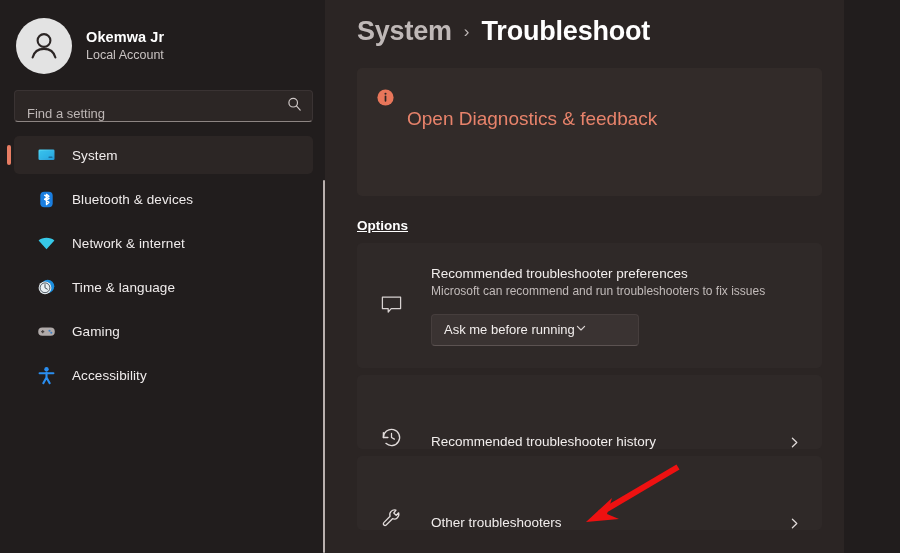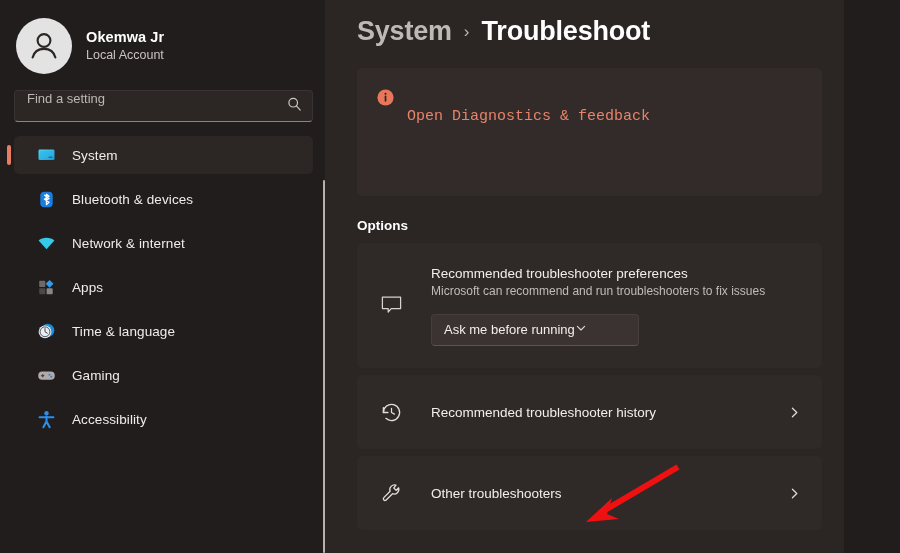--- a/index.html
+++ b/index.html
@@ -35,21 +35,21 @@
   .acct-sub  { color:#c9c3c2; font-size:12.5px; margin-top:2px; }
 
   .search-wrap { padding:14px 12px 0 14px; }
   .search-box {
     position:relative;
     height:32px;
     background:#2c2625;
     border:1px solid #3a3333;
     border-bottom:1px solid #8d8583;
     border-radius:4px;
-    display:flex; align-items:flex-start;
+    display:flex; align-items:flex-end;
     padding:0 34px 0 12px;
   }
   .search-box .ph { color:#bdb6b5; font-size:13px; }
   .search-icon { position:absolute; right:10px; top:50%; transform:translateY(-50%); }
 
   .nav { margin-top:14px; }
   .nav-item {
     position:relative;
     height:38px;
     margin:0 12px 6px 14px;
@@ -90,30 +90,30 @@
     margin-top:20px;
     background:#322b29;
     border-radius:5px;
     padding:18px 20px 18px 20px;
     display:flex;
     min-height:128px;
   }
   .banner-icon { flex:0 0 18px; margin-top:3px; }
   .banner-body { margin-left:12px; }
   .banner-text { color:#efebea; font-size:13.5px; line-height:1.55; max-width:470px; }
-  .banner-link { color:#e8836b; font-size:15px; margin-top:22px; display:inline-block;font-family:Liberation Mono, monospace; }
-
-  .section-label { color:#ffffff; font-size:13.5px; font-weight:bold; margin-top:22px; margin-bottom:10px; }
+  .banner-link { color:#e8836b; font-size:19px; margin-top:22px; display:inline-block; }
+
+  .section-label { color:#ffffff; font-size:13.5px; font-weight:bold; margin-top:22px; margin-bottom:10px;text-decoration:underline; }
 
   .card {
     background:#2f2928;
     border-radius:5px;
     margin-bottom:7px;
     display:flex;
-    align-items:center;
+    align-items:flex-end;
     padding:0 20px;
   }
   .card.pref { height:125px; align-items:center; }
   .card.row  { height:74px; }
   .card-icon { flex:0 0 28px; display:flex; align-items:center; justify-content:center; }
   .card-body { margin-left:26px; flex:1; }
   .card-title { color:#f2eeed; font-size:13.5px; }
   .card-sub { color:#c2bbba; font-size:12px; margin-top:3px; }
   .chev-right { flex:0 0 16px; display:flex; align-items:center; justify-content:center; }
 
@@ -198,31 +198,20 @@
       <div class="nav-item">
         <span class="nav-icon">
           <svg width="19" height="19" viewBox="0 0 19 19">
             <path d="M1.6 6.4 C5.2 2.8 13.8 2.8 17.4 6.4 L9.5 15.2 Z" fill="#37c9e8"></path>
           </svg>
         </span>
         <span class="nav-label">Network &amp; internet</span>
       </div>
 
 
-      <div class="nav-item">
-        <span class="nav-icon">
-          <svg width="19" height="19" viewBox="0 0 19 19">
-            <rect x="2.2" y="2.8" width="6.1" height="6.1" rx="0.7" fill="#6e6867"></rect>
-            <rect x="2.2" y="10.2" width="6.1" height="6.1" rx="0.7" fill="#4d4746"></rect>
-            <rect x="9.6" y="10.2" width="6.1" height="6.1" rx="0.7" fill="#8b8584"></rect>
-            <path d="M12.6 1.9 L16.5 5.8 L12.6 9.7 L8.7 5.8 Z" fill="#2a9df4"></path>
-          </svg>
-        </span>
-        <span class="nav-label">Apps</span>
-      </div>
 
 
       <div class="nav-item">
         <span class="nav-icon">
           <svg width="19" height="19" viewBox="0 0 19 19">
             <circle cx="10.7" cy="8.3" r="6.6" fill="#1a8ede"></circle>
             <circle cx="8.0" cy="9.8" r="6.4" fill="#e8eef2"></circle>
             <circle cx="8.0" cy="9.8" r="4.9" fill="none" stroke="#3f4a52" stroke-width="0.9"></circle>
             <path d="M8.0 6.6 L8.0 9.8 L10.3 11.2" fill="none" stroke="#3f4a52" stroke-width="1" stroke-linecap="round"></path>
           </svg>

